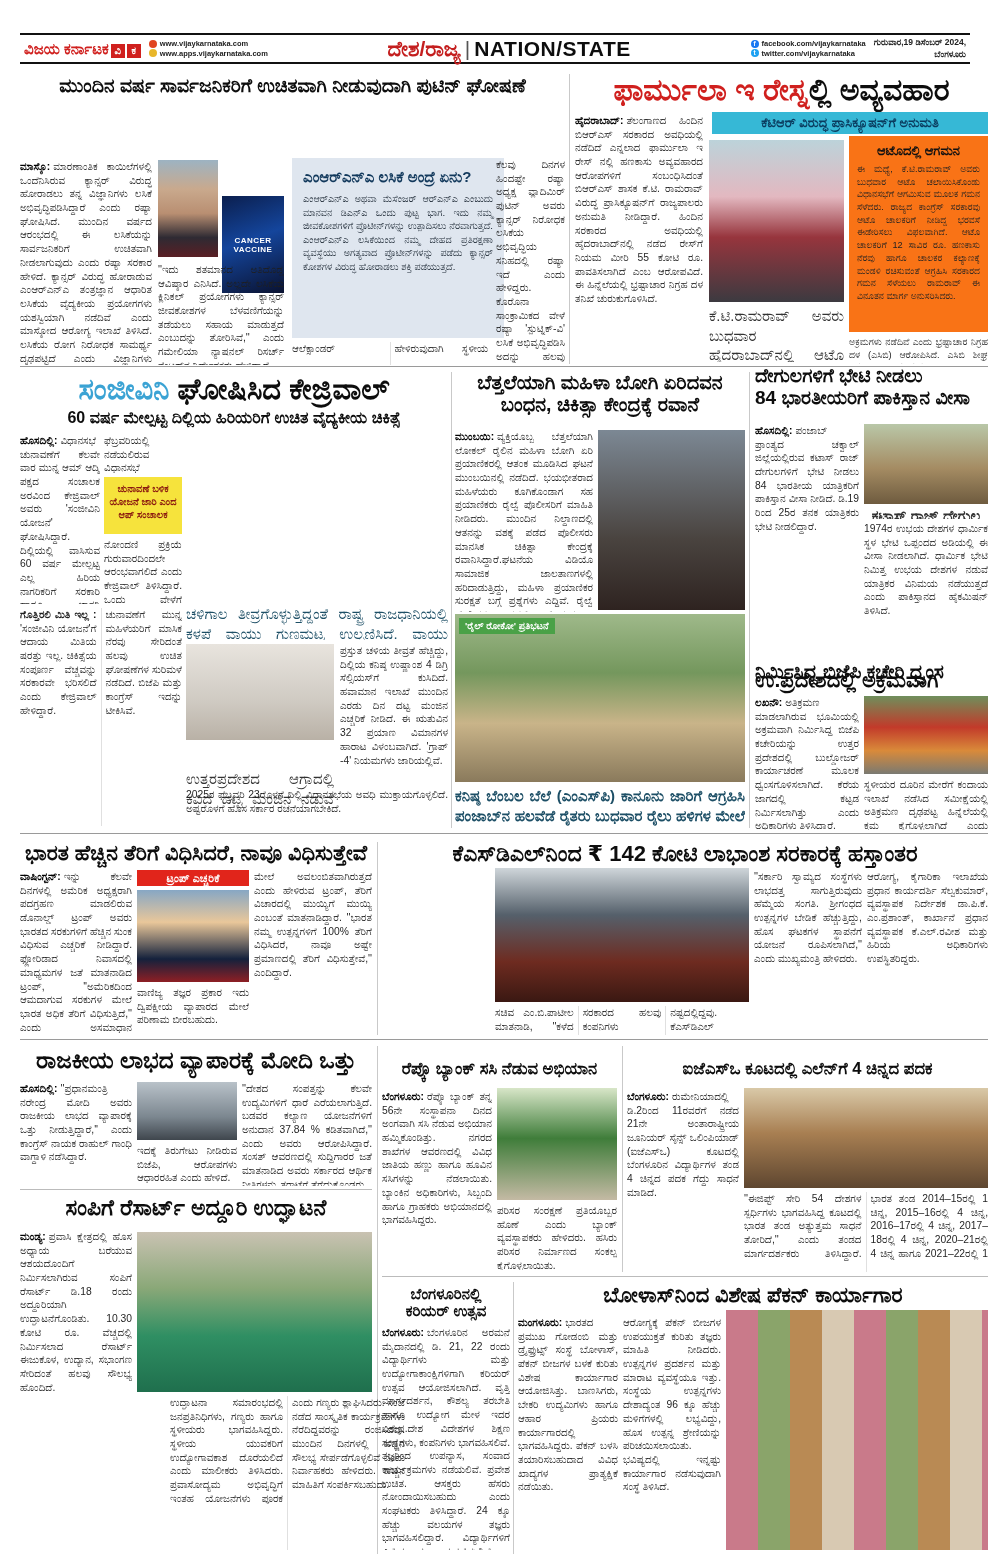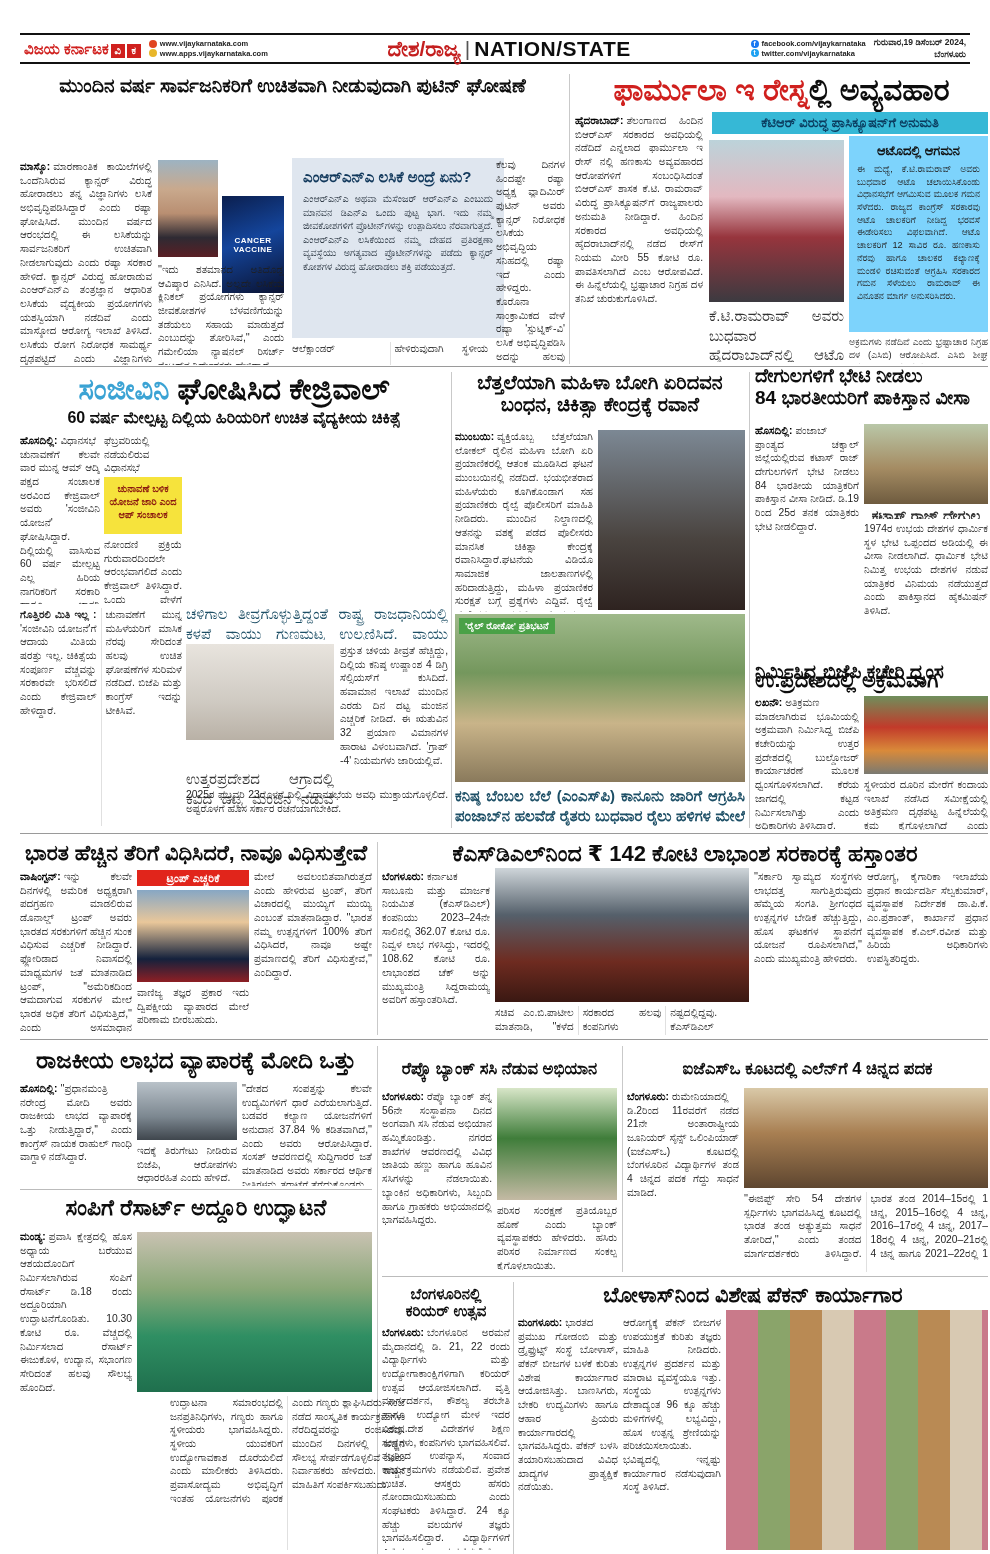--- a/index.html
+++ b/index.html
@@ -33,21 +33,21 @@
   .secttl .kn{color:#c41e1e;}
   .secttl .sep{color:#555;font-weight:normal;margin:0 4px;}
   .secttl .en{color:#0d0d0d;letter-spacing:0.5px;}
   .dateblk{text-align:right;font-size:8.5px;font-weight:bold;color:#222;line-height:1.35;white-space:nowrap;}
   
   .strip-cyan{background:#36b8d6;color:#0a3b5e;font-weight:bold;font-size:13px;text-align:center;}
   .strip-blue{position:absolute;left:0;right:0;bottom:0;height:21px;background:#2e9fd4;color:#fff;
               font-weight:bold;font-size:12.5px;text-align:center;line-height:21px;}
   .ybox-bright{background:#f6e33c;color:#8b1a10;font-weight:bold;font-size:9.8px;text-align:center;
                padding:5px 3px;line-height:1.35;}
-  .ybox-cream{background:#7dd3fc;padding:7px 8px;}
+  .ybox-cream{background:#f97316;padding:7px 8px;}
   .ybox-cream .t{font-weight:bold;font-size:13px;text-align:center;color:#111;margin-bottom:4px;}
   .ybox-cream .bd{font-size:9.2px;line-height:1.38;text-align:justify;color:#222;}
   .mrna{background:#dfe6ef;padding:10px 11px;}
   .mrna .t{font-weight:bold;font-size:15px;color:#12395c;line-height:1.2;margin-bottom:6px;}
   .mrna .bd{font-size:9.6px;line-height:1.42;color:#16222e;text-align:justify;}
   .greenlbl{position:absolute;top:4px;left:4px;background:#4aa147;color:#fff;font-size:9.5px;
             font-weight:bold;padding:2px 6px;}
   .badge-red{background:#e1251b;color:#fff;font-weight:bold;font-size:11px;text-align:center;line-height:16px;}
   .vacc{display:flex;flex-direction:column;align-items:center;justify-content:center;color:#fff;
         font-weight:bold;font-size:8px;letter-spacing:0.5px;text-align:center;}
@@ -207,23 +207,20 @@
     <span class="dl">ವಾಷಿಂಗ್ಟನ್:</span><span>ಇನ್ನು ಕೆಲವೇ ದಿನಗಳಲ್ಲಿ ಅಮೆರಿಕ ಅಧ್ಯಕ್ಷರಾಗಿ ಪದಗ್ರಹಣ ಮಾಡಲಿರುವ ಡೊನಾಲ್ಡ್ ಟ್ರಂಪ್ ಅವರು ಭಾರತದ ಸರಕುಗಳಿಗೆ ಹೆಚ್ಚಿನ ಸುಂಕ ವಿಧಿಸುವ ಎಚ್ಚರಿಕೆ ನೀಡಿದ್ದಾರೆ. ಫ್ಲೋರಿಡಾದ ನಿವಾಸದಲ್ಲಿ ಮಾಧ್ಯಮಗಳ ಜತೆ ಮಾತನಾಡಿದ ಟ್ರಂಪ್, ''ಅಮೆರಿಕದಿಂದ ಆಮದಾಗುವ ಸರಕುಗಳ ಮೇಲೆ ಭಾರತ ಅಧಿಕ ತೆರಿಗೆ ವಿಧಿಸುತ್ತಿದೆ,'' ಎಂದು ಅಸಮಾಧಾನ ವ್ಯಕ್ತಪಡಿಸಿದ್ದಾರೆ.</span>
   </div>
   <div class="b badge-red" style="left:137px;top:870px;width:112px;height:16px;">ಟ್ರಂಪ್ ಎಚ್ಚರಿಕೆ</div>
   <div class="b photo ph-trump" style="left:137px;top:890px;width:112px;height:92px;"></div>
   <div class="b bt" style="left:137px;top:986px;width:112px;height:49px;">ವಾಣಿಜ್ಯ ತಜ್ಞರ ಪ್ರಕಾರ ಇದು ದ್ವಿಪಕ್ಷೀಯ ವ್ಯಾಪಾರದ ಮೇಲೆ ಪರಿಣಾಮ ಬೀರಬಹುದು.</div>
   <div class="b bt" style="left:254px;top:870px;width:118px;height:165px;">ಮೇಲೆ ಅವಲಂಬಿತವಾಗಿರುತ್ತದೆ ಎಂದು ಹೇಳಿರುವ ಟ್ರಂಪ್, ತೆರಿಗೆ ವಿಚಾರದಲ್ಲಿ ಮುಯ್ಯಿಗೆ ಮುಯ್ಯಿ ಎಂಬಂತೆ ಮಾತನಾಡಿದ್ದಾರೆ. ''ಭಾರತ ನಮ್ಮ ಉತ್ಪನ್ನಗಳಿಗೆ 100% ತೆರಿಗೆ ವಿಧಿಸಿದರೆ, ನಾವೂ ಅಷ್ಟೇ ಪ್ರಮಾಣದಲ್ಲಿ ತೆರಿಗೆ ವಿಧಿಸುತ್ತೇವೆ,'' ಎಂದಿದ್ದಾರೆ.</div>
 
   <div class="b vline" style="left:377px;top:842px;height:193px;"></div>
 
   <div class="b hd" style="left:382px;top:842px;width:606px;font-size:22px;">ಕೆಎಸ್‌ಡಿಎಲ್‌ನಿಂದ ₹ 142 ಕೋಟಿ ಲಾಭಾಂಶ ಸರಕಾರಕ್ಕೆ ಹಸ್ತಾಂತರ</div>
-  <div class="b bt" style="left:382px;top:870px;width:108px;height:165px;">
-    <span class="dl">ಬೆಂಗಳೂರು:</span><span>ಕರ್ನಾಟಕ ಸಾಬೂನು ಮತ್ತು ಮಾರ್ಜಕ ನಿಯಮಿತ (ಕೆಎಸ್‌ಡಿಎಲ್) ಕಂಪನಿಯು 2023–24ನೇ ಸಾಲಿನಲ್ಲಿ 362.07 ಕೋಟಿ ರೂ. ನಿವ್ವಳ ಲಾಭ ಗಳಿಸಿದ್ದು, ಇದರಲ್ಲಿ 108.62 ಕೋಟಿ ರೂ. ಲಾಭಾಂಶದ ಚೆಕ್ ಅನ್ನು ಮುಖ್ಯಮಂತ್ರಿ ಸಿದ್ದರಾಮಯ್ಯ ಅವರಿಗೆ ಹಸ್ತಾಂತರಿಸಿದೆ.</span>
-  </div>
   <div class="b photo ph-ksdl" style="left:495px;top:868px;width:254px;height:134px;"></div>
   <div class="b bt c3" style="left:495px;top:1006px;width:254px;height:29px;">ಸಚಿವ ಎಂ.ಬಿ.ಪಾಟೀಲ ಮಾತನಾಡಿ, ''ಕಳೆದ ಸರಕಾರದ ಹಲವು ಕಂಪನಿಗಳು ನಷ್ಟದಲ್ಲಿದ್ದವು. ಕೆಎಸ್‌ಡಿಎಲ್ ಕಾರ್ಯಾಚರಣೆಯ ಅಭಿವೃದ್ಧಿ ಕಾಣುತ್ತಿದೆ. ಈ ಲಾಭವನ್ನು ಇನ್ನಷ್ಟು ಹೊಸ ಎತ್ತರಕ್ಕೆ ಕೊಂಡೊಯ್ಯಲು ಮತ್ತು ಮೈಸೂರು ಸ್ಯಾಂಡಲ್ ಉತ್ಪನ್ನಗಳಿಗೆ ಜಾಗತಿಕ ಮನ್ನಣೆ ತರಲು ಶ್ರಮಿಸಲಾಗುವುದು,'' ಎಂದರು.</div>
   <div class="b bt" style="left:754px;top:870px;width:108px;height:165px;">''ಸರ್ಕಾರಿ ಸ್ವಾಮ್ಯದ ಸಂಸ್ಥೆಗಳು ಲಾಭದತ್ತ ಸಾಗುತ್ತಿರುವುದು ಹೆಮ್ಮೆಯ ಸಂಗತಿ. ಶ್ರೀಗಂಧದ ಉತ್ಪನ್ನಗಳ ಬೇಡಿಕೆ ಹೆಚ್ಚುತ್ತಿದ್ದು, ಹೊಸ ಘಟಕಗಳ ಸ್ಥಾಪನೆಗೆ ಯೋಜನೆ ರೂಪಿಸಲಾಗಿದೆ,'' ಎಂದು ಮುಖ್ಯಮಂತ್ರಿ ಹೇಳಿದರು.</div>
   <div class="b bt" style="left:867px;top:870px;width:121px;height:165px;">ಆರೋಗ್ಯ, ಕೈಗಾರಿಕಾ ಇಲಾಖೆಯ ಪ್ರಧಾನ ಕಾರ್ಯದರ್ಶಿ ಸೆಲ್ವಕುಮಾರ್, ವ್ಯವಸ್ಥಾಪಕ ನಿರ್ದೇಶಕ ಡಾ.ಪಿ.ಕೆ. ಎಂ.ಪ್ರಶಾಂತ್, ಕಾರ್ಖಾನೆ ಪ್ರಧಾನ ವ್ಯವಸ್ಥಾಪಕ ಕೆ.ಎಲ್.ರವೀಶ ಮತ್ತು ಹಿರಿಯ ಅಧಿಕಾರಿಗಳು ಉಪಸ್ಥಿತರಿದ್ದರು.</div>
 
   <div class="b hline" style="left:20px;top:1039px;width:968px;"></div>
 
   <div class="b hd" style="left:20px;top:1048px;width:352px;font-size:23px;">ರಾಜಕೀಯ ಲಾಭದ ವ್ಯಾಪಾರಕ್ಕೆ ಮೋದಿ ಒತ್ತು</div>
   <div class="b bt" style="left:20px;top:1082px;width:112px;height:104px;">
     <span class="dl">ಹೊಸದಿಲ್ಲಿ:</span><span>''ಪ್ರಧಾನಮಂತ್ರಿ ನರೇಂದ್ರ ಮೋದಿ ಅವರು ರಾಜಕೀಯ ಲಾಭದ ವ್ಯಾಪಾರಕ್ಕೆ ಒತ್ತು ನೀಡುತ್ತಿದ್ದಾರೆ,'' ಎಂದು ಕಾಂಗ್ರೆಸ್ ನಾಯಕ ರಾಹುಲ್ ಗಾಂಧಿ ವಾಗ್ದಾಳಿ ನಡೆಸಿದ್ದಾರೆ.</span>

